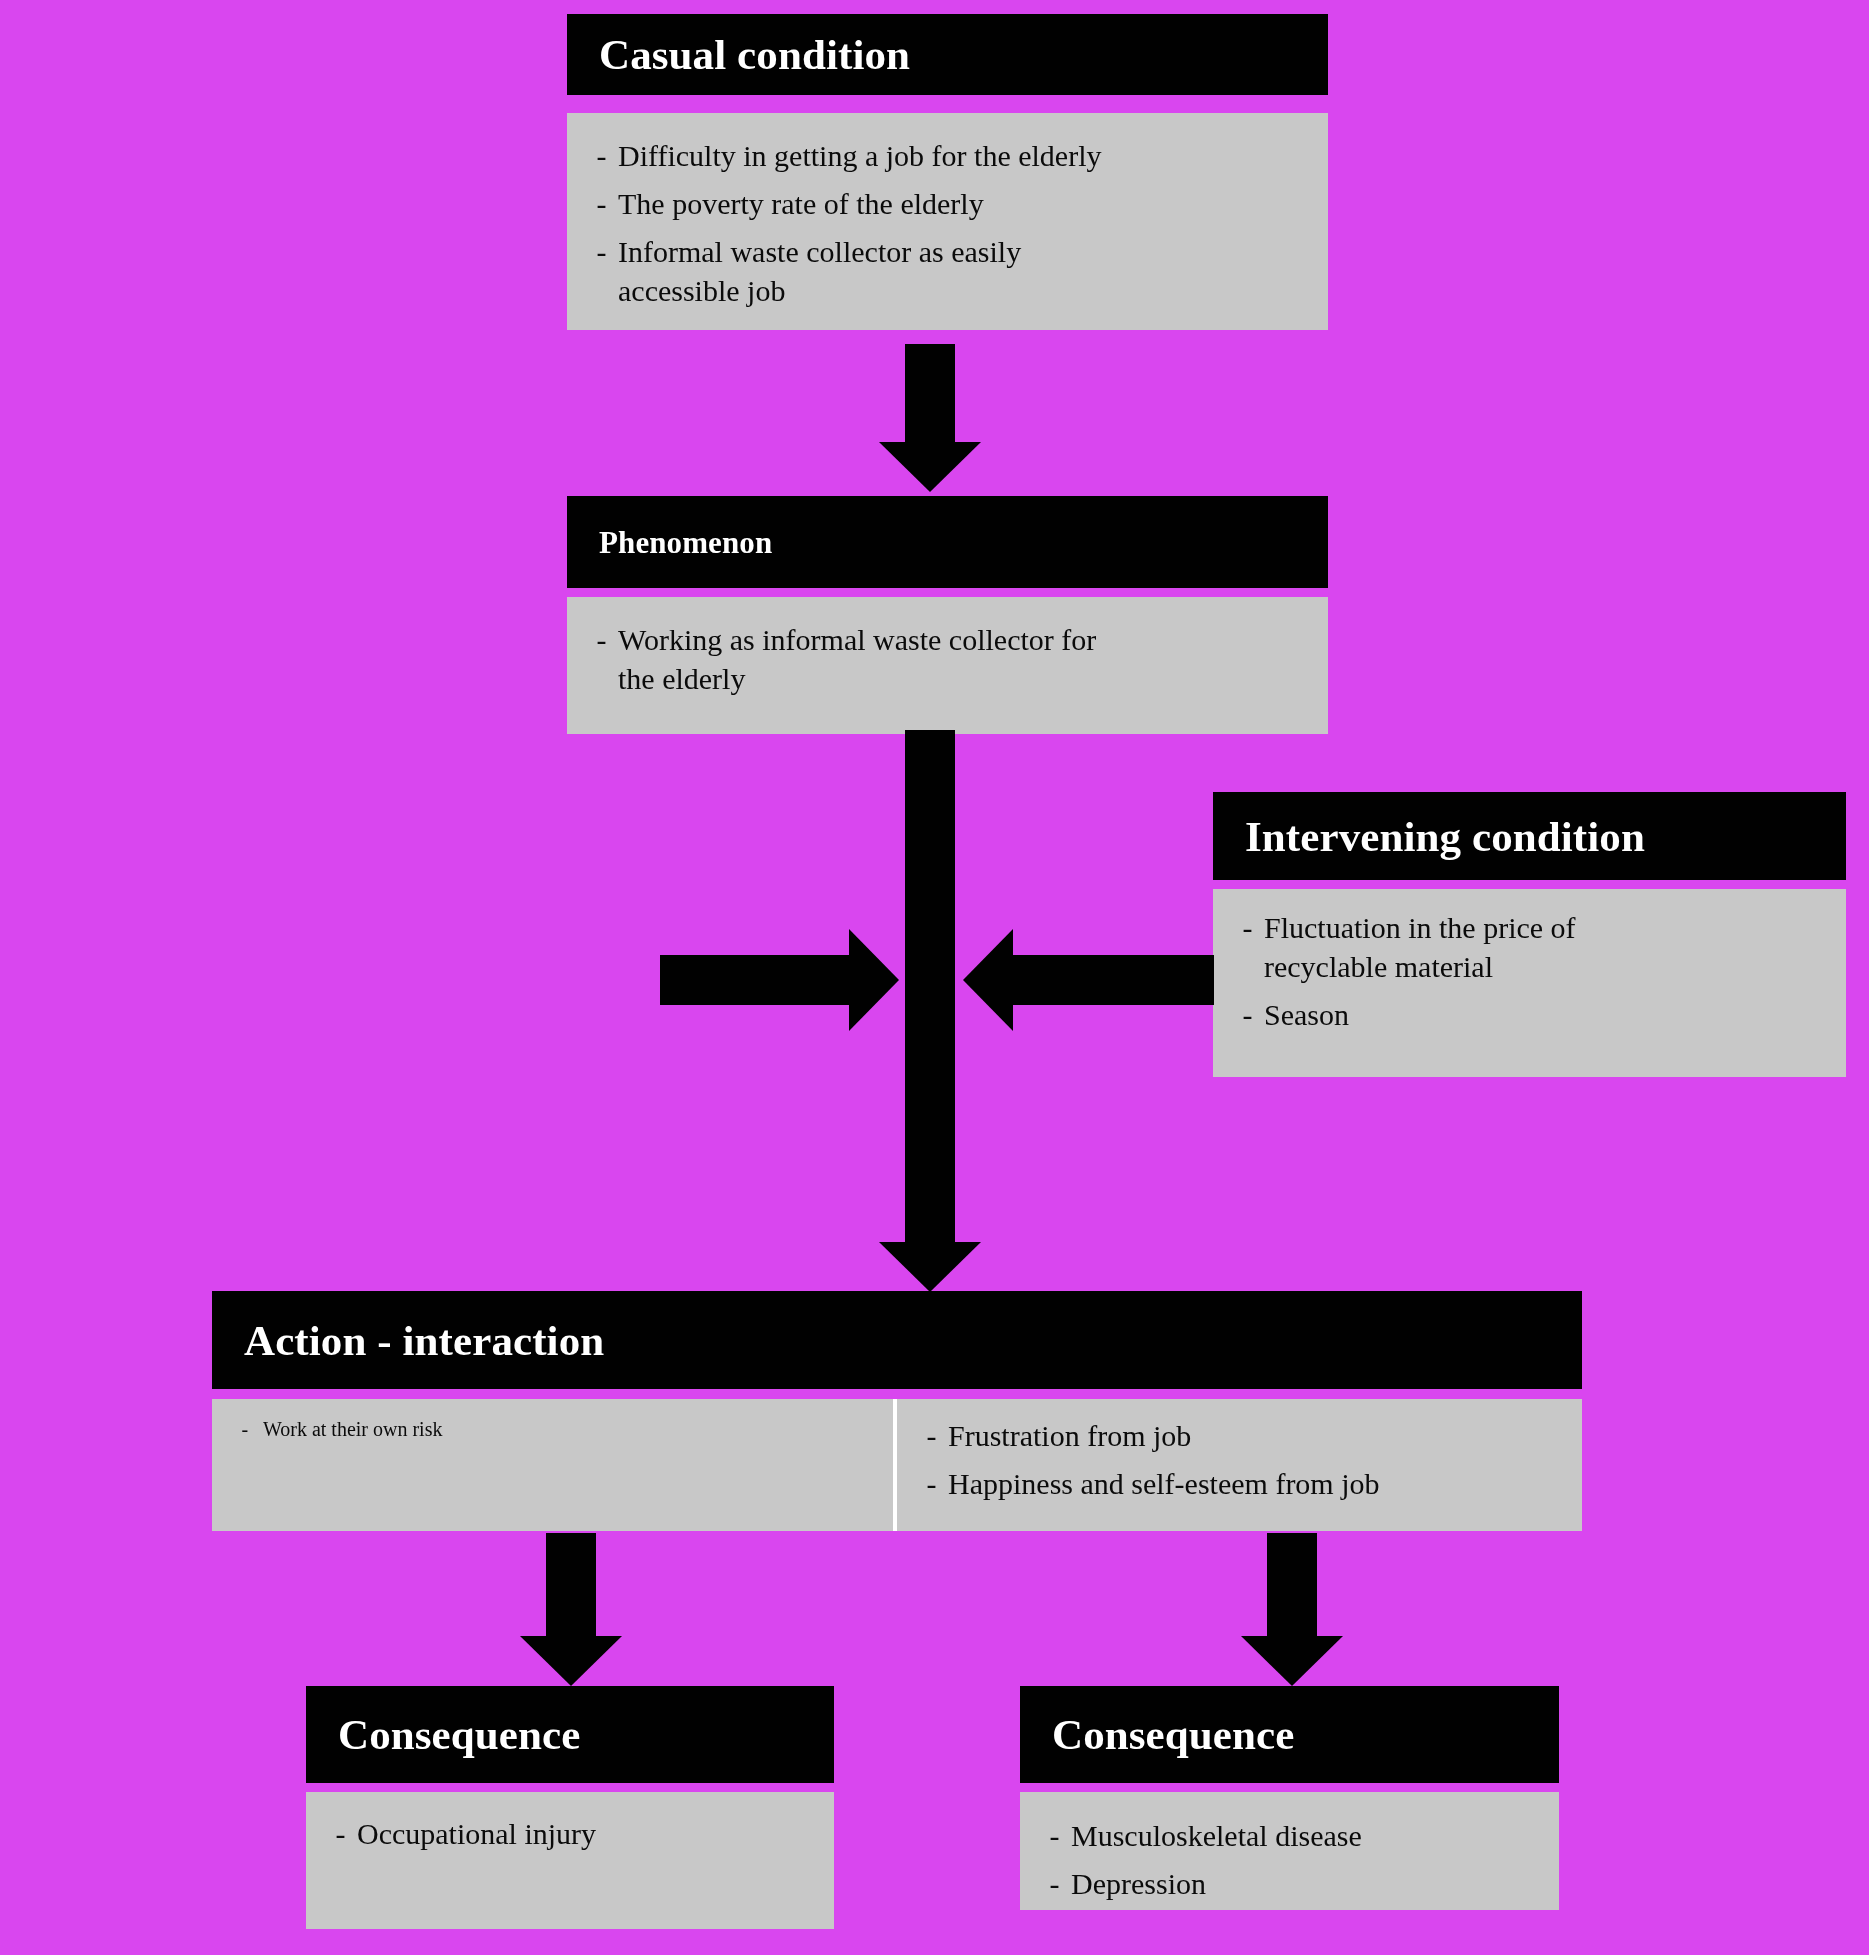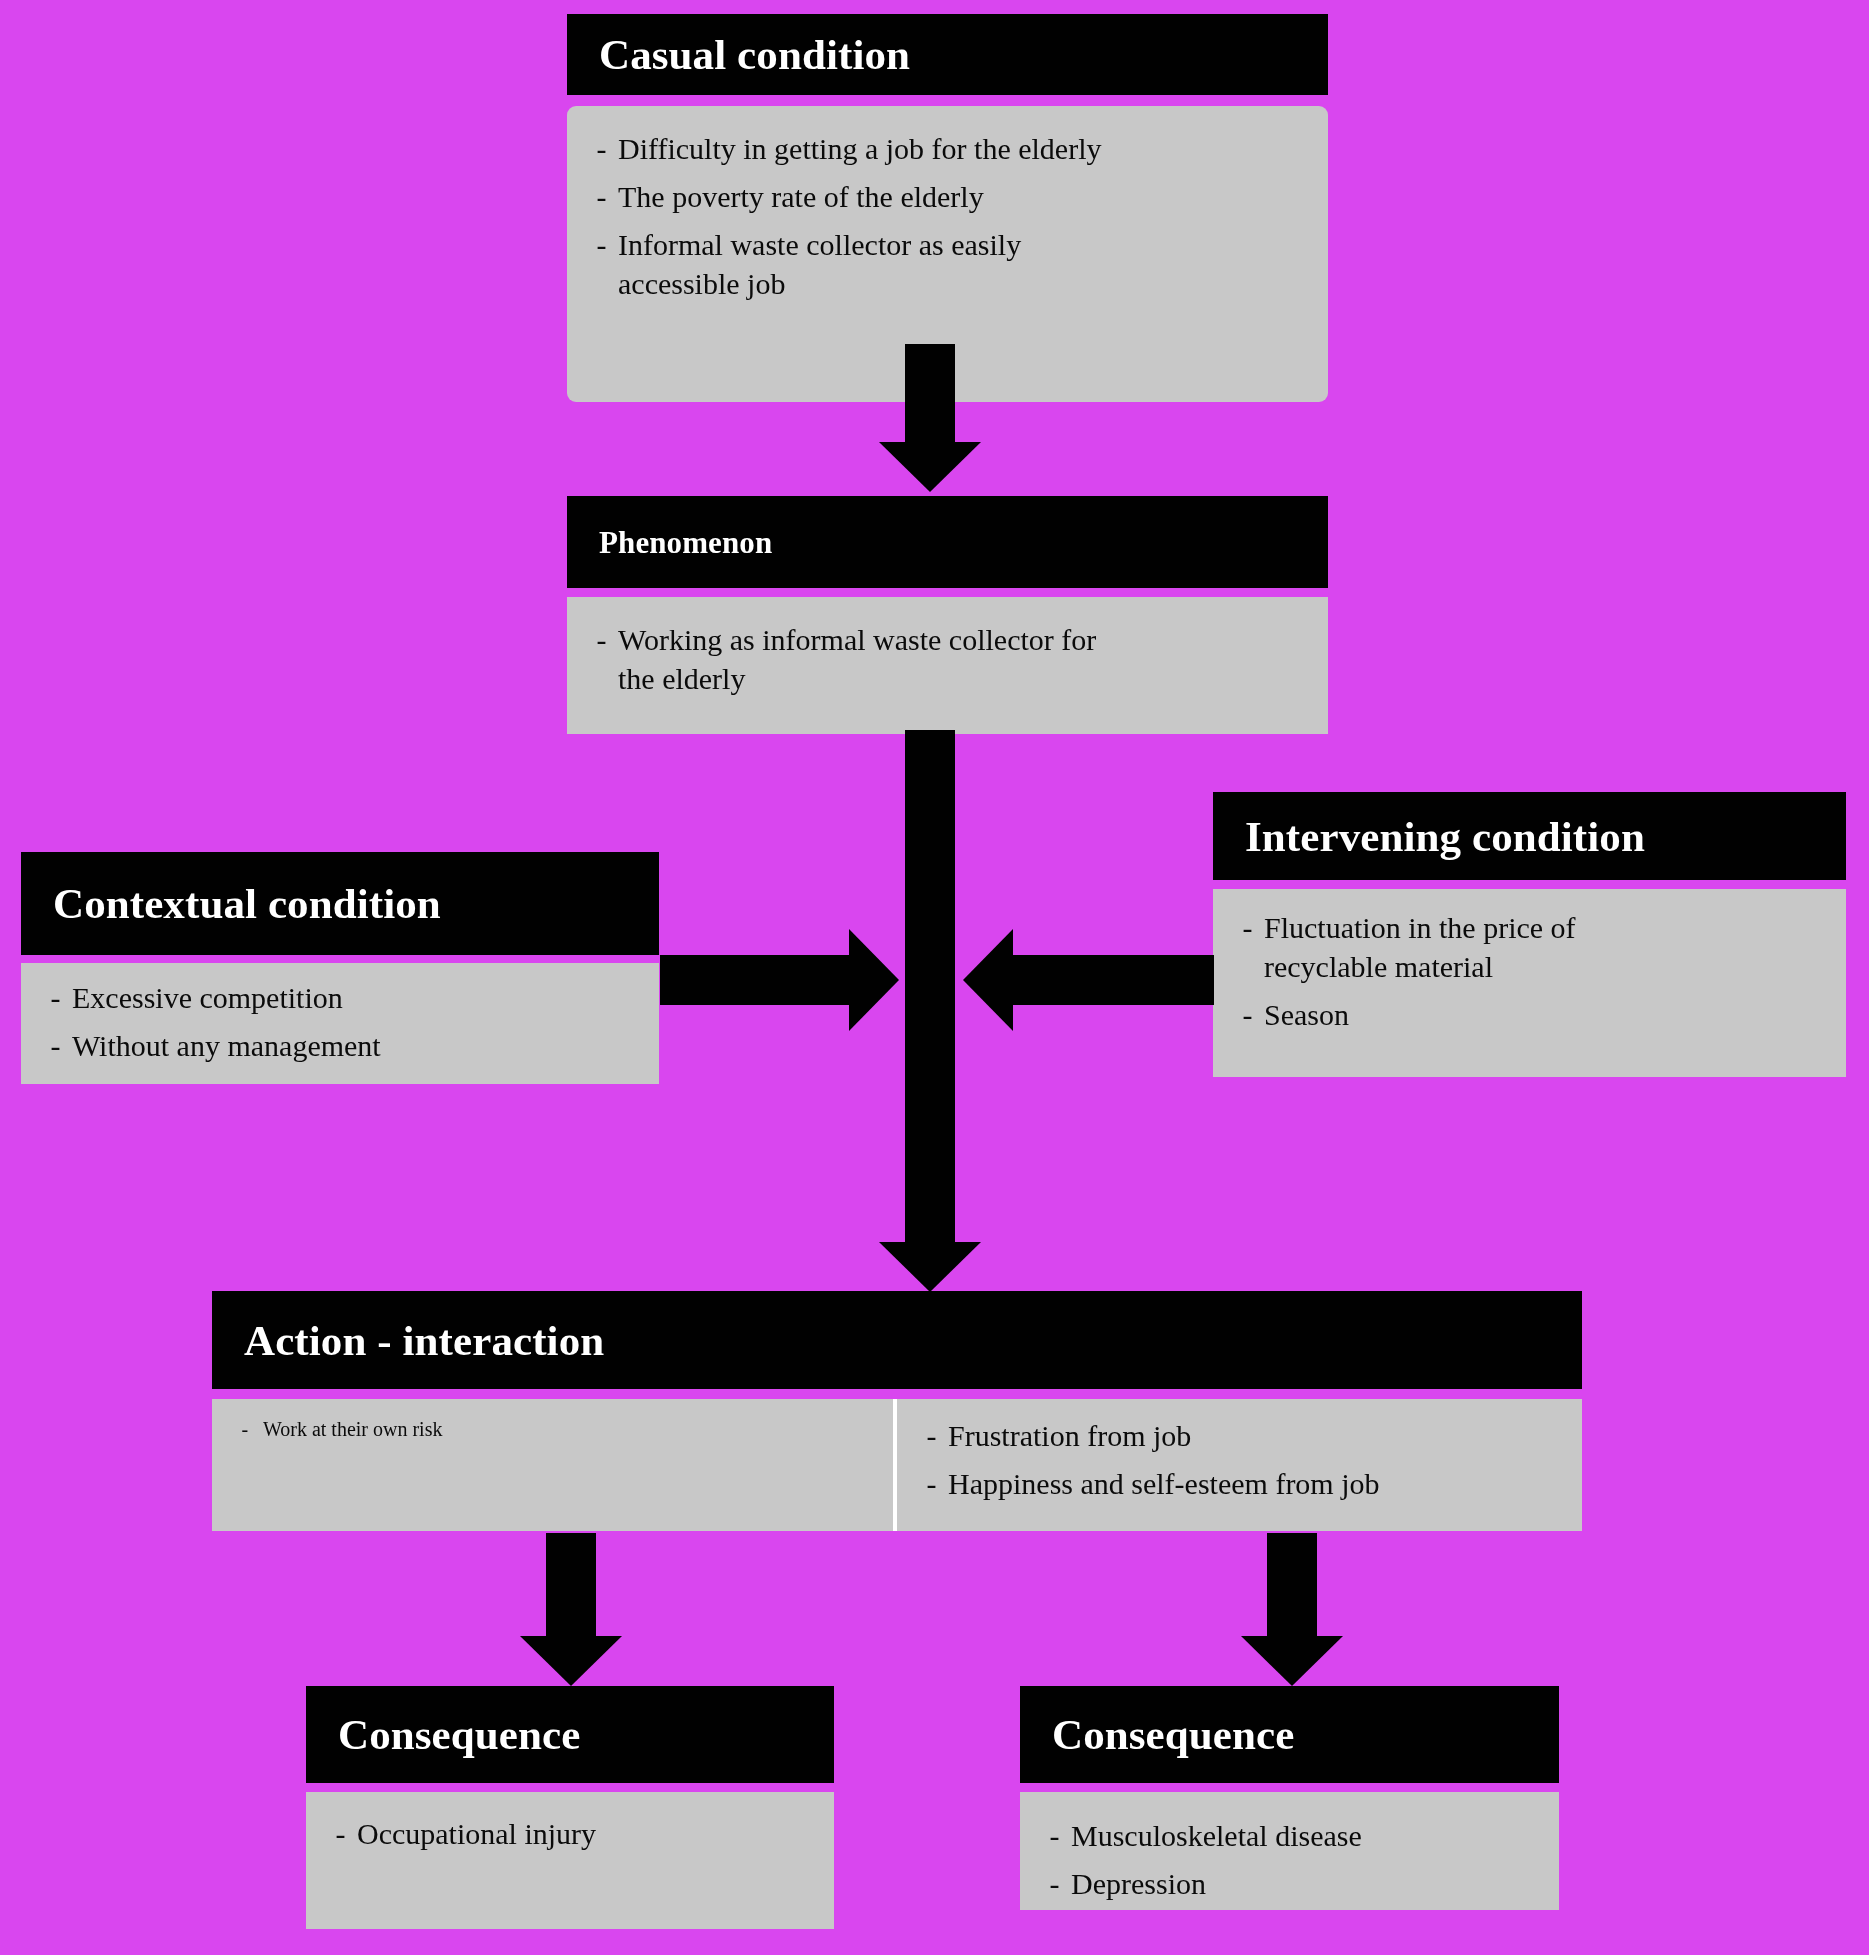--- a/index.html
+++ b/index.html
@@ -115,21 +115,21 @@
 </style>
 </head>
 <body>
 
 <div id="canvas">
 
   <div class="node" style="left:567px; top:14.3px; width:761px;">
     <div class="node-header" style="height:81px; font-size:43px;">
       <span class="title">Casual condition</span>
     </div>
-    <div class="node-body" style="height:296px; margin-top:11px;border-radius:9px;">
+    <div class="node-body" style="height:217px; margin-top:18px;">
       <div class="col">
         <ul class="bullets" style="font-size:30px;">
           <li>Difficulty in getting a job for the elderly</li>
           <li>The poverty rate of the elderly</li>
           <li>Informal waste collector as easily
 accessible job</li>
         </ul>
       </div>
     </div>
   </div>
@@ -151,33 +151,20 @@
         </ul>
       </div>
     </div>
   </div>
 
   <div class="arrow-v" style="left:878px; top:730px; width:103px; height:562px;">
     <div class="stem" style="width:50px; height:513px;"></div>
     <div class="head" style="border-left-width:51px; border-right-width:51px; border-top-width:50px;"></div>
   </div>
 
-  <div class="node" style="left:21px; top:852px; width:638px;">
-    <div class="node-header" style="height:103px; font-size:43px;">
-      <span class="title">Contextual condition</span>
-    </div>
-    <div class="node-body" style="height:121px; margin-top:8px;">
-      <div class="col" style="padding-top:15px;">
-        <ul class="bullets" style="font-size:30px;">
-          <li>Excessive competition</li>
-          <li>Without any management</li>
-        </ul>
-      </div>
-    </div>
-  </div>
 
   <div class="arrow-h right" style="left:660px; top:928px; width:239px; height:103px;">
     <div class="stem" style="width:192px; height:50px;"></div>
     <div class="head" style="border-top-width:51px; border-bottom-width:51px; border-left-width:50px;"></div>
   </div>
 
   <div class="node" style="left:1213px; top:792px; width:633px;">
     <div class="node-header" style="height:88px; font-size:43px;">
       <span class="title">Intervening condition</span>
     </div>

